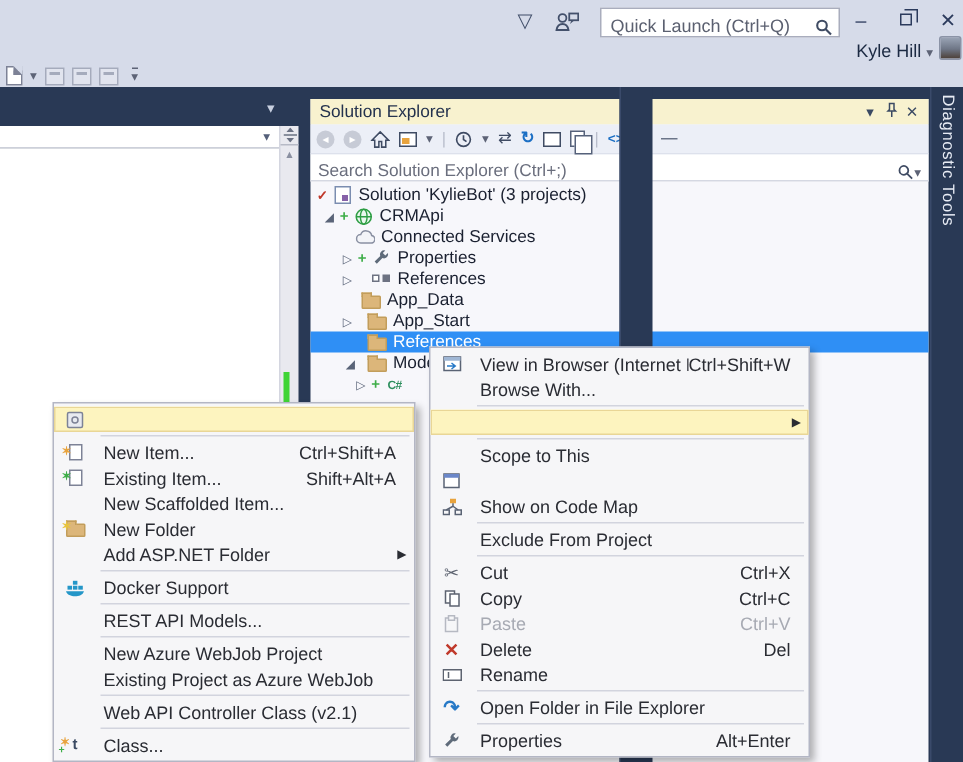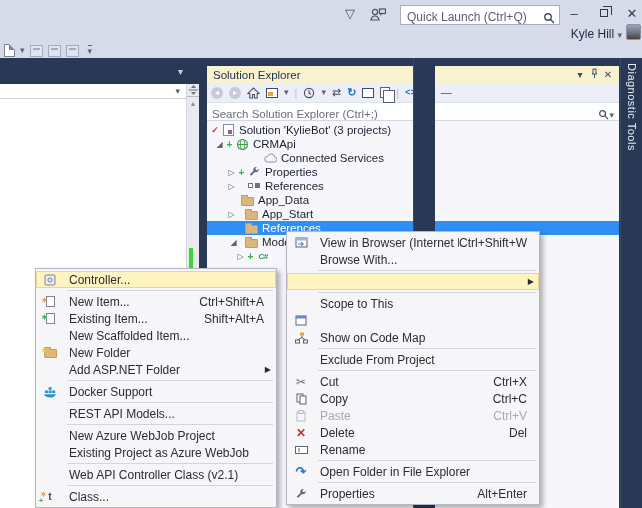--- a/index.html
+++ b/index.html
@@ -233,21 +233,21 @@
         <span class="slot s-plus">+</span>
         <span class="slot s-ico">
           <svg width="13" height="13" viewBox="0 0 14 14">
               <circle cx="7" cy="7" r="5.4" fill="#eaf7ee" stroke="#2e9e44" stroke-width="1.1"></circle>
               <line x1="1.6" y1="7" x2="12.4" y2="7" stroke="#2e9e44"></line>
               <ellipse cx="7" cy="7" rx="2.4" ry="5.4" fill="none" stroke="#2e9e44"></ellipse>
             </svg>
         </span>
         <span class="tlabel">CRMApi</span>
       </div>
-      <div class="trow" style="top:30px;padding-left:55px">
+      <div class="trow" style="top:30px;padding-left:28px">
         <span class="slot s-ico">
           <svg width="13" height="12" viewBox="0 0 13 12">
               <path d="M3.5 10a2.8 2.8 0 0 1 0-5.6A3.8 3.8 0 0 1 10.8 5 2.3 2.3 0 0 1 10 10z" fill="#f3f4f8" stroke="#8a90a2"></path>
             </svg>
         </span>
         <span class="tlabel">Connected Services</span>
       </div>
       <div class="trow" style="top:44px;padding-left:19px">
         <span class="slot s-arr">▷</span>
         <span class="slot s-plus">+</span>
@@ -422,21 +422,20 @@
 </div>
 
 <div class="menu sub">
   <div class="mi hl">
     <span class="gut">
       <svg width="12" height="12" viewBox="0 0 12 12">
           <rect x="1" y="1" width="10" height="10" rx="1" fill="#e8eaf0" stroke="#7d8296"></rect>
           <circle cx="6" cy="6" r="2" fill="none" stroke="#7d8296"></circle>
         </svg>
     </span>
-    <span class="lbl">Controller...</span>
   </div>
   <div class="msep"></div>
   <div class="mi">
     <span class="gut rel">
       <span class="doc-mini"></span>
         <span class="star" style="left:5px;top:1px;color:#e8a33d">✶</span>
     </span>
     <span class="lbl">New Item...</span>
     <span class="sc">Ctrl+Shift+A</span>
   </div>

